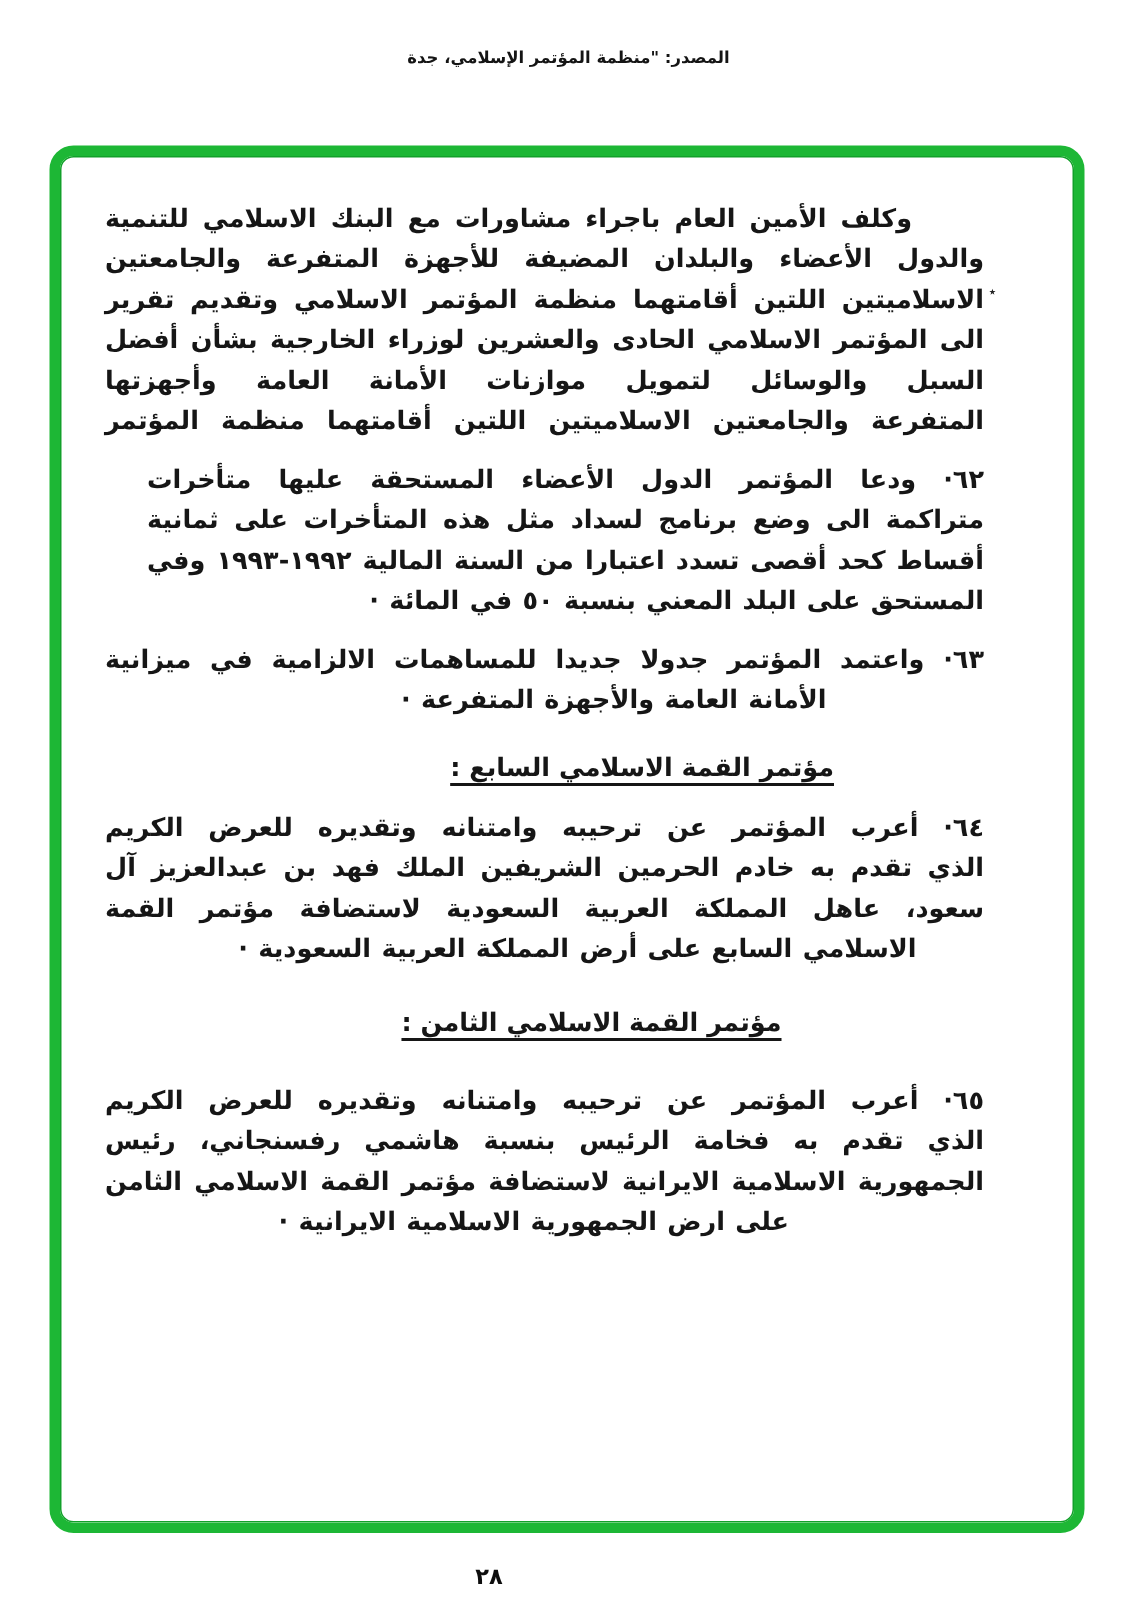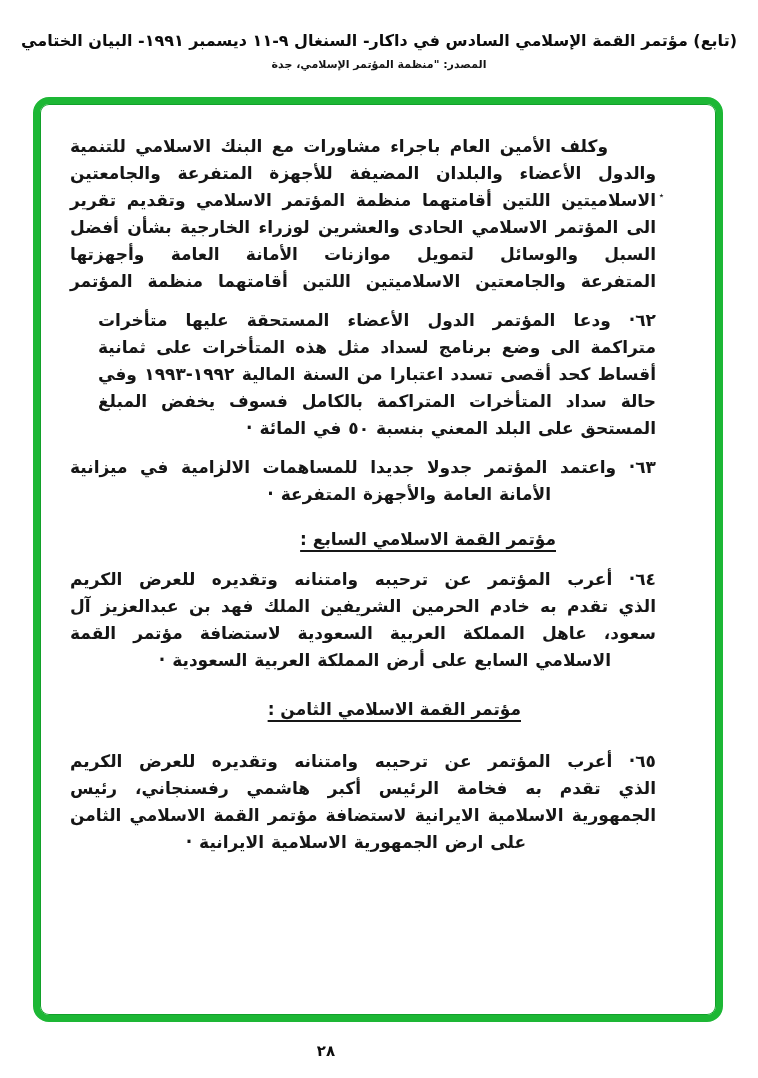--- a/index.html
+++ b/index.html
@@ -38,56 +38,54 @@
   }
   .page-number{
     position:absolute;left:0;bottom:18px;width:652px;text-align:center;
     font-size:15px;font-weight:bold;color:#0d0d0d;
   }
 </style>
 </head>
 <body>
 
 <div class="page-header">
-  <div class="header-title">(تابع) مؤتمر القمة الإسلامي السادس في داكار- السنغال ٩-١١ ديسمبر ١٩٩١- البيان الختامي</div>
   <div class="header-source">المصدر: "منظمة المؤتمر الإسلامي، جدة</div>
 </div>
 
 <div class="doc-frame" style="border-color: rgb(29, 183, 53);">
   <div class="doc-content">
       <div class="para" style="margin-bottom: 12px;">
         <div class="line" style="padding-right: 48px;">وكلف الأمين العام باجراء مشاورات مع البنك الاسلامي للتنمية</div>
         <div class="line">والدول الأعضاء والبلدان المضيفة للأجهزة المتفرعة والجامعتين</div>
         <div class="line">الاسلاميتين اللتين أقامتهما منظمة المؤتمر الاسلامي وتقديم تقرير</div>
         <div class="line">الى المؤتمر الاسلامي الحادى والعشرين لوزراء الخارجية بشأن أفضل</div>
         <div class="line">السبل والوسائل لتمويل موازنات الأمانة العامة وأجهزتها</div>
         <div class="line">المتفرعة والجامعتين الاسلاميتين اللتين أقامتهما منظمة المؤتمر</div>
       </div>
       <div class="para" style="margin-bottom: 12px; margin-left: 28px;">
         <div class="line">٦٢·  ودعا المؤتمر الدول الأعضاء المستحقة عليها متأخرات</div>
         <div class="line">متراكمة الى وضع برنامج لسداد مثل هذه المتأخرات على ثمانية</div>
         <div class="line">أقساط كحد أقصى تسدد اعتبارا من السنة المالية ١٩٩٢-١٩٩٣ وفي</div>
-        <div class="line">حالة سداد المتأخرات المتراكمة بالكامل فسوف يخفض المبلغ</div>
         <div class="line last">المستحق على البلد المعني بنسبة ٥٠ في المائة ·</div>
       </div>
       <div class="para" style="margin-bottom: 18px;">
         <div class="line">٦٣·  واعتمد المؤتمر جدولا جديدا للمساهمات الالزامية في ميزانية</div>
         <div class="line last" style="padding-right: 105px;">الأمانة العامة والأجهزة المتفرعة ·</div>
       </div>
       <div class="heading" style="padding-right: 100px; margin-bottom: 13px;">مؤتمر القمة الاسلامي السابع :</div>
       <div class="para" style="margin-bottom: 22px;">
         <div class="line">٦٤·  أعرب المؤتمر عن ترحيبه وامتنانه وتقديره للعرض الكريم</div>
         <div class="line">الذي تقدم به خادم الحرمين الشريفين الملك فهد بن عبدالعزيز آل</div>
         <div class="line">سعود، عاهل المملكة العربية السعودية لاستضافة مؤتمر القمة</div>
         <div class="line last" style="padding-right: 45px;">الاسلامي السابع على أرض المملكة العربية السعودية ·</div>
       </div>
       <div class="heading" style="padding-right: 135px; margin-bottom: 25px;">مؤتمر القمة الاسلامي الثامن :</div>
       <div class="para" style="margin-bottom: 0px;">
         <div class="line">٦٥·  أعرب المؤتمر عن ترحيبه وامتنانه وتقديره للعرض الكريم</div>
-        <div class="line">الذي تقدم به فخامة الرئيس أكبر هاشمي رفسنجاني، رئيس</div>
+        <div class="line">الذي تقدم به فخامة الرئيس بنسبة هاشمي رفسنجاني، رئيس</div>
         <div class="line">الجمهورية الاسلامية الايرانية لاستضافة مؤتمر القمة الاسلامي الثامن</div>
         <div class="line last" style="padding-right: 130px;">على ارض الجمهورية الاسلامية الايرانية ·</div>
       </div>
     </div>
   <div class="print-artifact">٭</div>
 </div>
 
 <div class="page-number">٢٨</div>
 
 </body></html>

